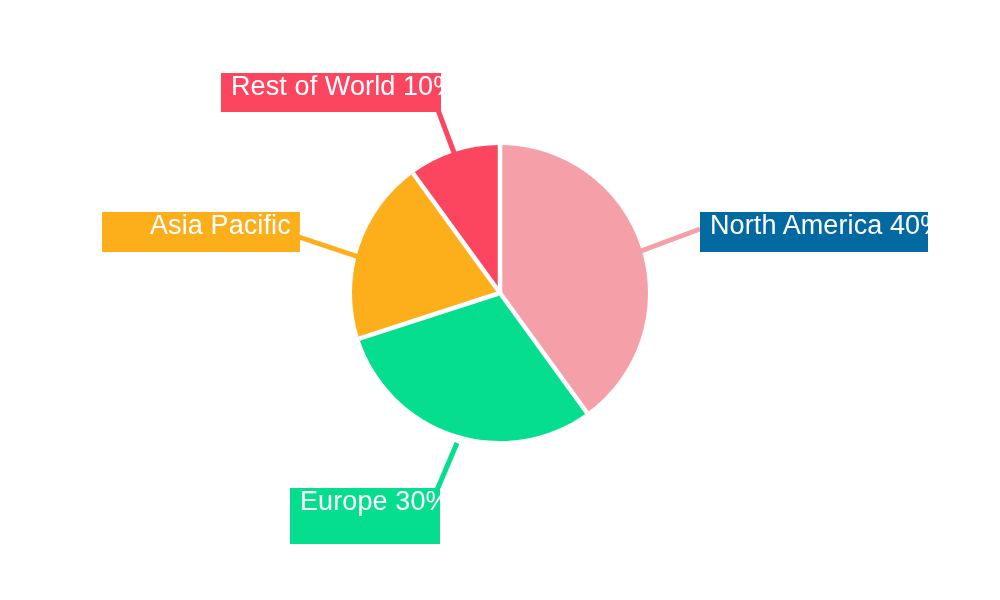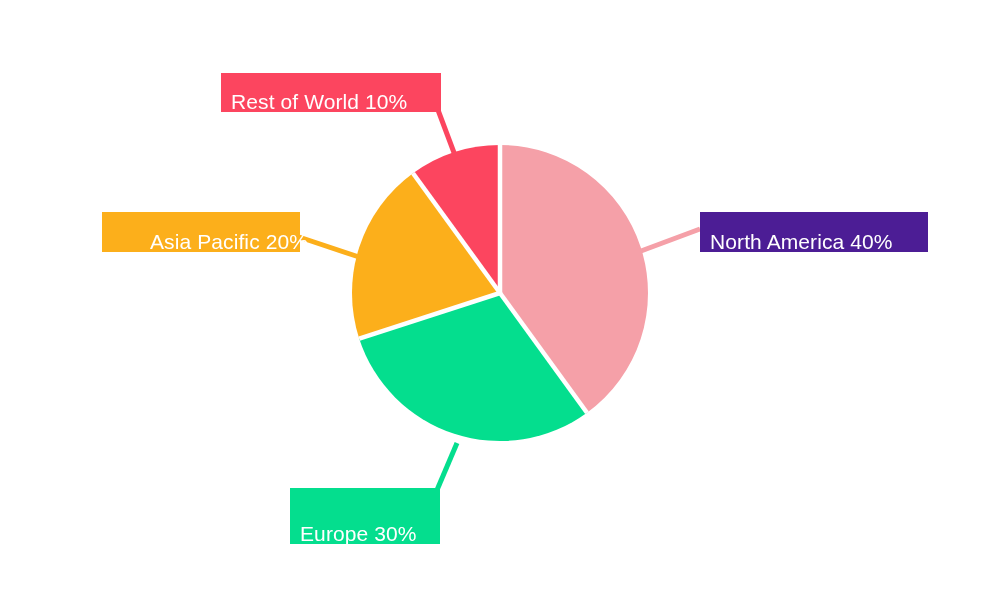--- a/index.html
+++ b/index.html
@@ -22,24 +22,24 @@
   #pie-svg {
     position: absolute;
     left: 0;
     top: 0;
     width: 1000px;
     height: 600px;
   }
   .pie-label {
     position: absolute;
     display: flex;
-    align-items: flex-end;
+    align-items: flex-start;
     box-sizing: border-box;
     color: #ffffff;
-    font-size: 21px;
+    font-size: 27px;
     font-family: "Liberation Sans", sans-serif;
     font-weight: 400;
     line-height: 1;
     white-space: nowrap;
     padding: 0 10px;
     letter-spacing: 0.1px;
   }
   #label-north-america {
     left: 700px;
     top: 212px;
@@ -88,21 +88,21 @@
     </g>
 
     <g stroke-linecap="butt" fill="none">
       <path stroke="#f5a0a8" stroke-width="5" d="M 641 251 L 700 229"></path>
       <path stroke="#04de8e" stroke-width="5" d="M 457 443 L 437 490"></path>
       <path stroke="#fcaf1b" stroke-width="5" d="M 359 257 L 299 237"></path>
       <path stroke="#fc455f" stroke-width="5" d="M 456 158 L 438 110"></path>
     </g>
   </svg>
 
-  <div class="pie-label" id="label-north-america" style="background:#4c1d95;">
+  <div class="pie-label" id="label-north-america" style="background:#0369a1;">
     <span>North America 40%</span>
   </div>
 
   <div class="pie-label" id="label-europe" style="background:#04de8e;">
     <span>Europe 30%</span>
   </div>
 
   <div class="pie-label" id="label-asia-pacific" style="background:#fcaf1b;">
     <span>Asia Pacific 20%</span>
   </div>

